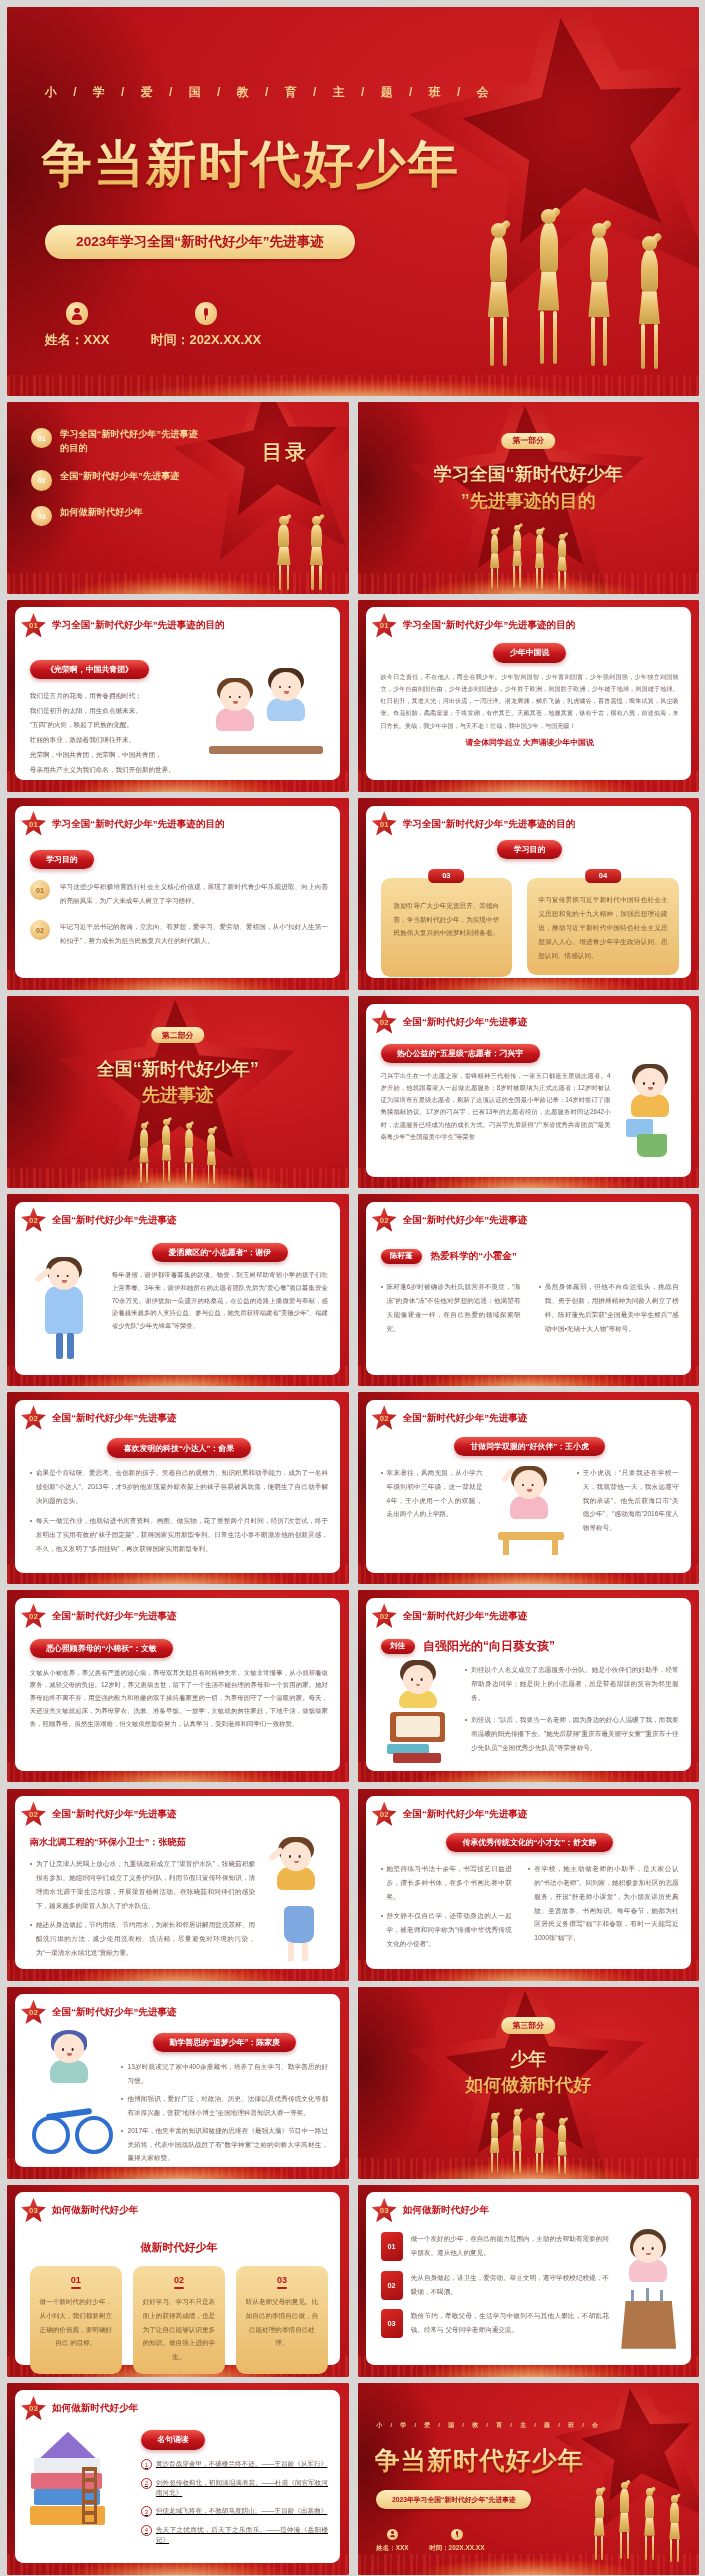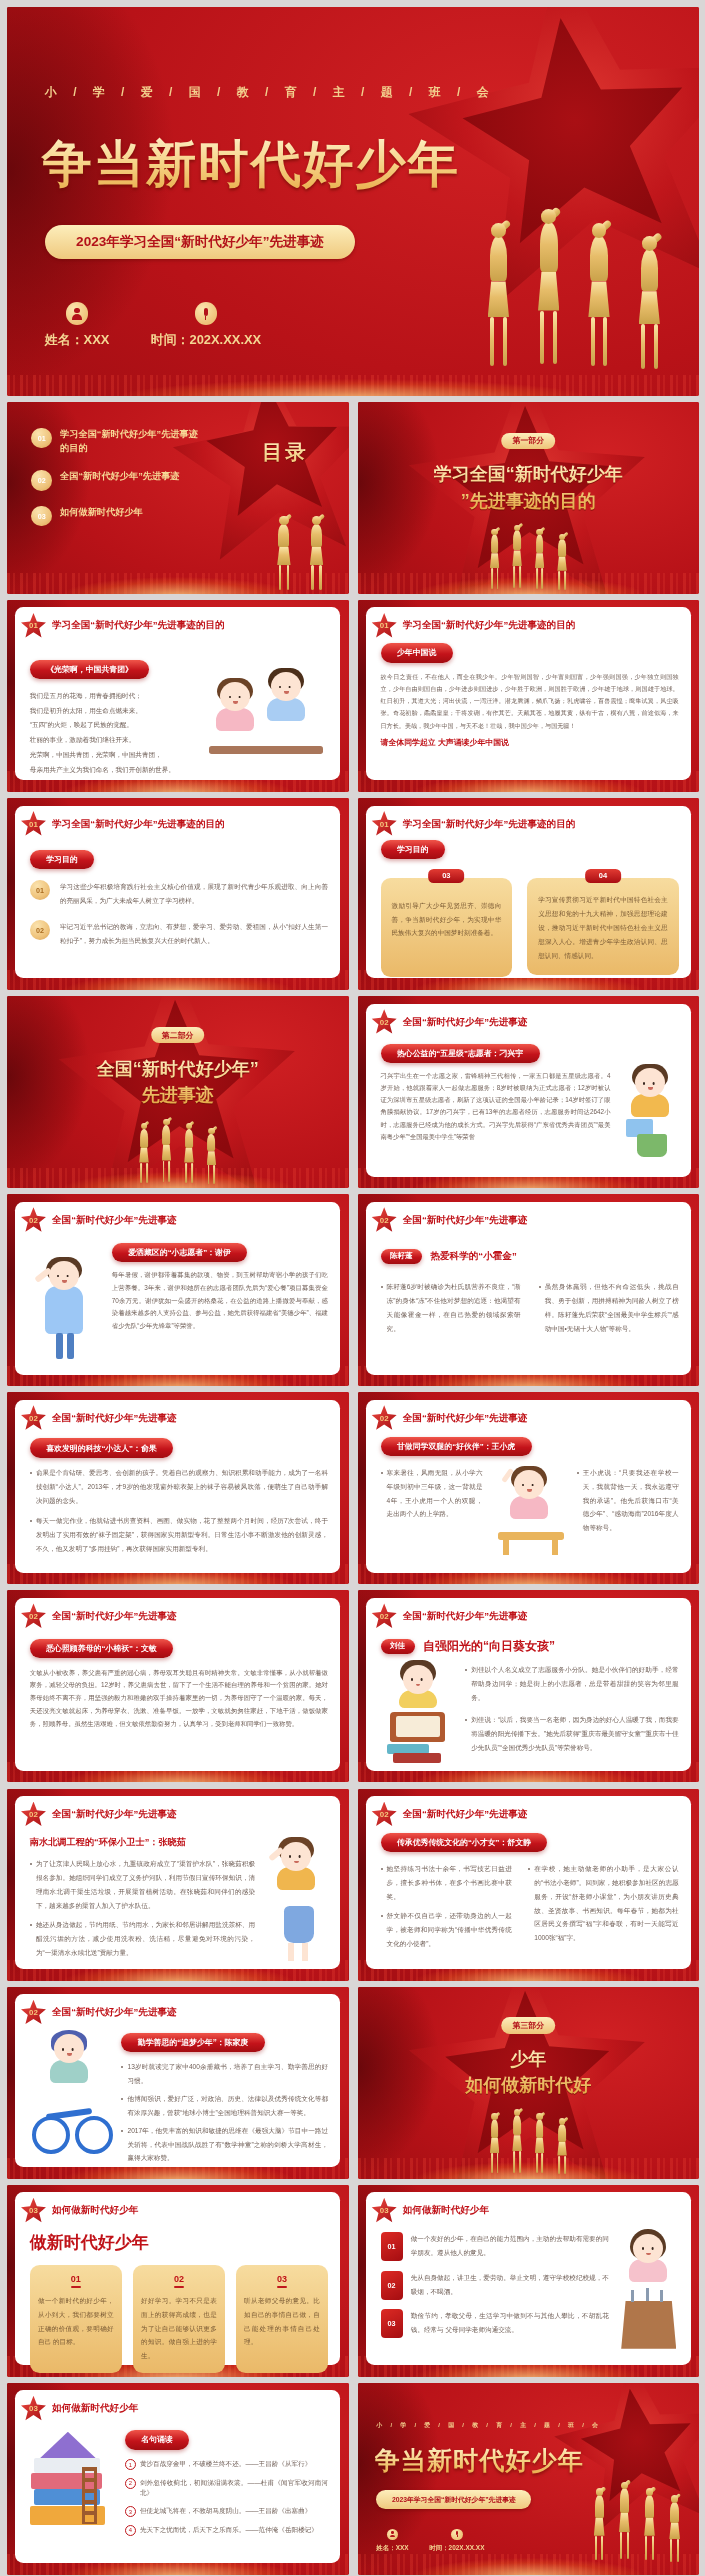--- a/index.html
+++ b/index.html
@@ -101,21 +101,21 @@
   .hd .t{color:#c01218;font-size:9.6px;font-weight:bold;white-space:nowrap;}
   .cbody{position:absolute;left:23px;right:20.5px;top:42px;bottom:19px;z-index:3;}
   .pill{display:inline-block;background:linear-gradient(180deg,#f0554a 0%,#c3131a 55%,#a30c11);color:#fff;
     border-radius:682px;padding:4.1px 16.4px;font-size:7.9px;font-weight:bold;box-shadow:0 2px 4.1px rgba(150,10,10,.35);white-space:nowrap;}
   .pill.sm{padding:2.7px 9.6px;font-size:7.5px;}
   .redtitle{color:#c01218;font-size:9px;font-weight:bold;}
   .txt{color:#6e5d55;font-size:6.6px;line-height:2.1;text-align:justify;}
   .txt.lines{text-align:left;}
   .bullet{position:relative;padding-left:6.1px;}
   .bullet::before{content:"";position:absolute;left:0;top:6.1px;width:2px;height:2px;background:#7a6a62;border-radius:50%;}
-  .centered{}
+  .centered{text-align:center;}
   .gcard{background:linear-gradient(180deg,#f7dc9f,#eab968);border-radius:9.6px;}
   .tab{background:linear-gradient(180deg,#e23b33,#a90d12);color:#fff;border-radius:5.5px;padding:2.7px 13.7px;font-size:7.5px;font-weight:bold;}
   .sq{flex:0 0 auto;width:22px;height:29px;background:linear-gradient(150deg,#dd2a24,#a50d11);border-radius:4.1px;color:#fff;
     display:flex;align-items:center;justify-content:center;font-size:7.2px;font-weight:bold;}
   .cnum{color:#c01218;font-weight:bold;font-size:9px;text-align:center;}
   .cnum::after{content:"";display:block;width:9.6px;height:2px;background:#c0181d;margin:2px auto 0;border-radius:1.4px;}
   .qnum{display:inline-flex;width:9px;height:9px;border:0.7px solid #c0171c;color:#c0171c;border-radius:50%;
     align-items:center;justify-content:center;font-size:5.8px;margin-right:4.1px;flex:0 0 auto;}
 
   
@@ -778,21 +778,21 @@
   <div class="rowpair">
     <div class="slide half redbg sky">
       <div class="card"></div>
       <div class="hd">
         <span class="hstar">
             <span class="num">03</span>
           </span>
         <span class="t">如何做新时代好少年</span>
       </div>
       <div class="cbody">
-        <div class="centered redtitle" style="font-size:17px;margin:4px 0 11px;">做新时代好少年</div>
+        <div class="centered redtitle" style="font-size:11px;margin:13px 0 11px;">做新时代好少年</div>
         <div style="display:flex;gap:11px;">
           <div class="gcard" style="flex:1;padding:9.6px 8.2px;">
             <div class="cnum">01</div>
             <div class="txt centered" style="color:#7a5a34;margin-top:5.5px;">做一个新时代的好少年，从小到大，我们都要树立正确的价值观，要明确好自己 的目标。</div>
           </div>
           <div class="gcard" style="flex:1;padding:9.6px 8.2px;">
             <div class="cnum">02</div>
             <div class="txt centered" style="color:#7a5a34;margin-top:5.5px;">好好学习。学习不只是表面上的获得高成绩，也是为了让自己能够认识更多的知识。做自强上进的学生。</div>
           </div>
           <div class="gcard" style="flex:1;padding:9.6px 8.2px;">
@@ -846,21 +846,21 @@
 
   <div class="rowpair">
     <div class="slide half redbg sky">
       <div class="card"></div>
       <div class="hd">
         <span class="hstar">
             <span class="num">03</span>
           </span>
         <span class="t">如何做新时代好少年</span>
       </div>
-      <div class="cbody" style="display:flex;gap:13px;">
+      <div class="cbody" style="display:flex;gap:29px;text-decoration:underline;">
         <div style="flex:0 0 82px;position:relative;">
           <div class="book" style="position:absolute;left:9.6px;top:6.8px;width:57px;height:27px;background:#8e6fd0;clip-path:polygon(0 100%,50% 0,100% 100%);"></div>
           <div class="book" style="position:absolute;left:4.1px;top:33px;width:66px;height:15px;background:#e9edf2;"></div>
           <div class="book" style="position:absolute;left:1.4px;top:48px;width:71px;height:16.4px;background:#e26a7b;"></div>
           <div class="book" style="position:absolute;left:4.1px;top:64px;width:66px;height:16.4px;background:#4f8fd6;"></div>
           <div class="book" style="position:absolute;left:0px;top:81px;width:75px;height:19px;background:#f0a83c;"></div>
           <div style="position:absolute;left:52px;top:42px;width:15px;height:57px;background:
             repeating-linear-gradient(180deg,#9c5a2e 0 4.1px,transparent 4.1px 11px),linear-gradient(90deg,#9c5a2e 0 2.7px,transparent 2.7px 12.3px,#9c5a2e 12.3px 15px);"></div>
         </div>
         <div style="flex:1;">

